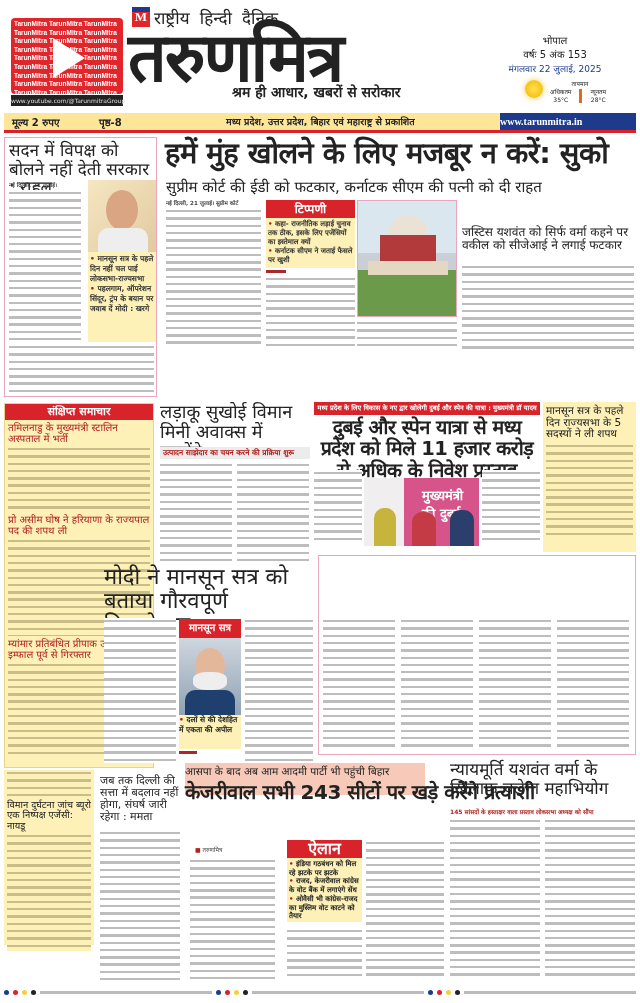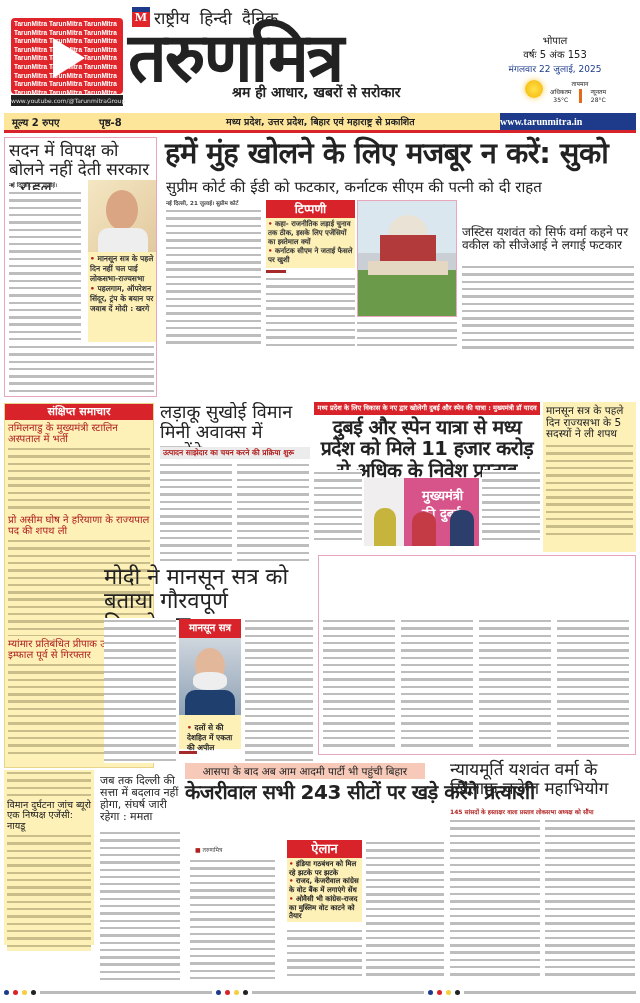--- a/index.html
+++ b/index.html
@@ -158,41 +158,41 @@
 </div>
 
 <div class="abs hl" style="left:104px;top:565px;width:210px;font-size:22px;font-weight:normal">मोदी ने मानसून सत्र को बताया गौरवपूर्ण विजयोत्सव</div>
 <div class="abs lines" style="left:104px;top:618px;width:72px;height:145px"></div>
 <div class="abs redhead" style="left:179px;top:619px;width:62px;height:36px;font-size:10px;line-height:18px">मानसून सत्र</div>
 <div class="abs photo" style="left:179px;top:638px;width:62px;height:77px;background:linear-gradient(#cfd6de,#8fa2b5)">
   <div style="position:absolute;left:16px;top:10px;width:30px;height:36px;border-radius:50%;background:#e3b89a"></div>
   <div style="position:absolute;left:14px;top:34px;width:34px;height:18px;background:#eee;border-radius:40%"></div>
   <div style="position:absolute;left:6px;top:52px;width:50px;height:26px;background:#1f3f6e;border-radius:10px 10px 0 0"></div>
 </div>
-<div class="abs ybox" style="left:179px;top:715px;width:62px;height:34px;font-size:7.5px;line-height:10px;padding:8px;font-weight:bold"><span class="bul">• </span><span>दलों से की देशहित में एकता की अपील</span></div>
+<div class="abs ybox" style="left:179px;top:715px;width:62px;height:34px;font-size:7.5px;line-height:10px;padding:0;font-weight:bold"><span class="bul">• </span><span>दलों से की देशहित में एकता की अपील</span></div>
 <div class="abs" style="left:179px;top:751px;width:18px;height:3px;background:#a62a2a"></div>
 <div class="abs lines" style="left:245px;top:618px;width:68px;height:145px"></div>
 
 <div class="abs box" style="left:318px;top:555px;width:318px;height:200px">
   <div style="position:absolute;left:4px;top:62px;display:flex;gap:6px">
     <div class="lines" style="width:72px;height:132px"></div>
     <div class="lines" style="width:72px;height:132px"></div>
     <div class="lines" style="width:72px;height:132px"></div>
     <div class="lines" style="width:72px;height:132px"></div>
   </div>
 </div>
 
 <div class="abs hl" style="left:100px;top:775px;width:80px;font-size:11px;font-weight:normal">जब तक दिल्ली की सत्ता में बदलाव नहीं होगा, संघर्ष जारी रहेगा : ममता</div>
 <div class="abs lines" style="left:100px;top:830px;width:80px;height:150px"></div>
 
-<div class="abs" style="left:185px;top:763px;width:240px;height:16px;background:#f6c9b8;font-size:10.5px;line-height:16px;text-align:center;color:#222">आसपा के बाद अब आम आदमी पार्टी भी पहुंची बिहार</div>
+<div class="abs" style="left:185px;top:763px;width:240px;height:32px;background:#f6c9b8;font-size:10.5px;line-height:16px;color:#222">आसपा के बाद अब आम आदमी पार्टी भी पहुंची बिहार</div>
 <div class="abs hl" style="left:185px;top:781px;width:245px;font-size:20px;letter-spacing:-0.5px;white-space:nowrap">केजरीवाल सभी 243 सीटों पर खड़े करेंगे प्रत्याशी</div>
 <div class="abs" style="left:195px;top:846px;font-size:6px;color:#444"><span style="color:#b0201f">■ </span><span>तरुणमित्र</span></div>
 <div class="abs lines" style="left:190px;top:858px;width:85px;height:122px"></div>
-<div class="abs redhead" style="left:287px;top:840px;width:75px;height:18px;font-size:13px;line-height:18px">ऐलान</div>
+<div class="abs redhead" style="left:287px;top:840px;width:75px;height:18px;font-size:16px;line-height:18px">ऐलान</div>
 <div class="abs ybox" style="left:287px;top:858px;width:75px;height:64px;font-size:7px;line-height:8.7px;padding:2px;font-weight:bold">
   <div><span class="bul">• </span><span>इंडिया गठबंधन को मिल रहे झटके पर झटके</span></div>
   <div><span class="bul">• </span><span>राजद, केजरीवाल कांग्रेस के वोट बैंक में लगाएंगे सेंध</span></div>
   <div><span class="bul">• </span><span>ओवैसी भी कांग्रेस-राजद का मुस्लिम वोट काटने को तैयार</span></div>
 </div>
 <div class="abs lines" style="left:287px;top:928px;width:75px;height:52px"></div>
 <div class="abs lines" style="left:366px;top:840px;width:78px;height:140px"></div>
 
 <div class="abs hl" style="left:450px;top:760px;width:186px;font-size:17px;font-weight:normal">न्यायमूर्ति यशवंत वर्मा के खिलाफ चलेगा महाभियोग</div>
 <div class="abs" style="left:450px;top:808px;width:186px;font-size:6px;color:#b0201f;font-weight:bold;white-space:nowrap;overflow:hidden">145 सांसदों के हस्ताक्षर वाला प्रस्ताव लोकसभा अध्यक्ष को सौंपा</div>

